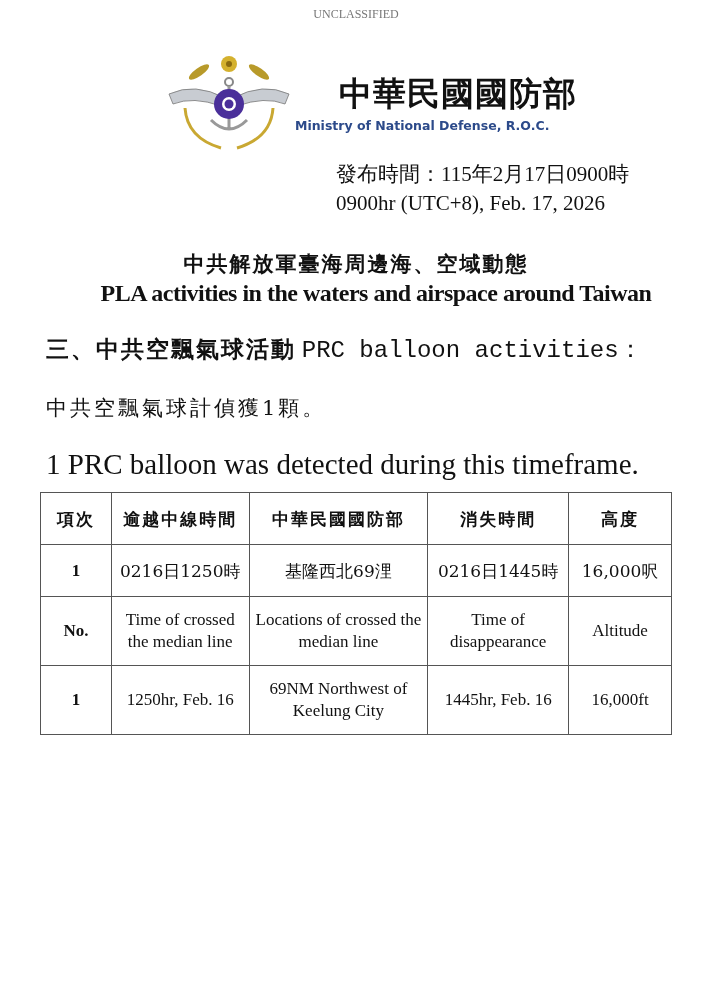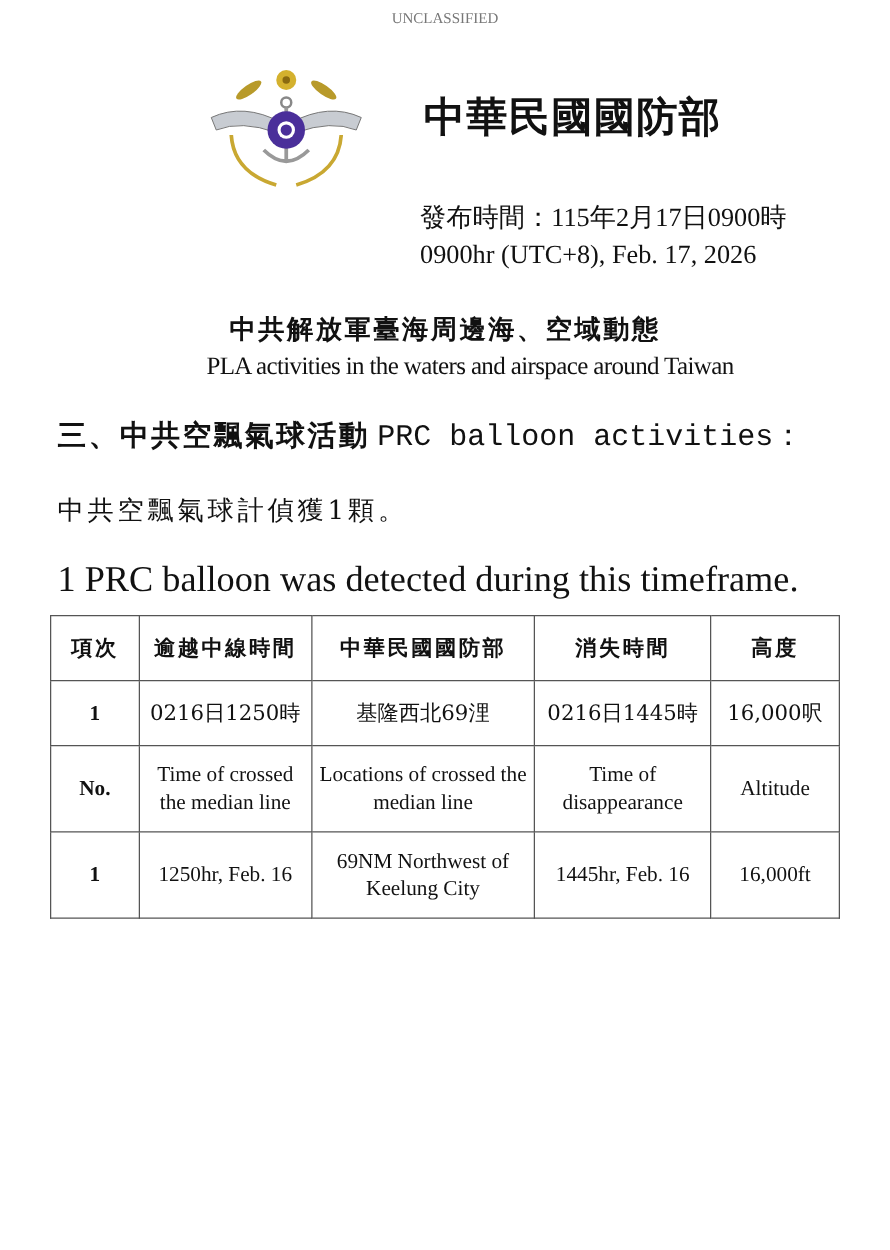--- a/index.html
+++ b/index.html
@@ -4,22 +4,22 @@
   <style>
     html, body { margin: 0; padding: 0; background: #ffffff; }
     body { width: 712px; height: 1000px; position: relative; overflow: hidden; font-family: "Liberation Serif", "DejaVu Serif", serif; color: #111; }
     .classif { position: absolute; top: 6px; left: 0; width: 712px; text-align: center; color: #777; font-size: 12px; line-height: 16px; }
     .logo-wrap { position: absolute; top: 52px; left: 165px; width: 400px; height: 100px; }
     .emblem { position: absolute; left: 0; top: 0; width: 128px; height: 100px; }
     .org-cn { position: absolute; left: 128px; top: 22px; font-family: "DejaVu Sans", sans-serif; font-size: 33px; font-weight: bold; color: #111; letter-spacing: 1px; line-height: 40px; white-space: nowrap; margin-left: 46px; }
     .org-en { position: absolute; left: 130px; top: 66px; font-family: "DejaVu Sans", sans-serif; font-size: 12.5px; font-weight: bold; color: #2c4a8a; white-space: nowrap; }
     .release { position: absolute; left: 336px; top: 160px; font-size: 21px; line-height: 29px; color: #111; }
     .title { position: absolute; top: 250px; left: 0; width: 712px; text-align: center; }
-    .title-cn { font-family: Liberation Sans, sans-serif; font-weight: bold; font-size: 21px; line-height: 28px; letter-spacing: 2px; }
-    .title-en { font-weight: normal; font-size: 20px; line-height: 30px; letter-spacing: -0.5px; margin-left: 40px; }
+    .title-cn { font-family: Liberation Serif, serif; font-weight: bold; font-size: 21px; line-height: 28px; letter-spacing: 2px; }
+    .title-en { font-weight: bold; font-size: 24px; line-height: 30px; letter-spacing: -0.5px; margin-left: 40px; }
     .section { position: absolute; left: 46px; top: 333px; font-size: 23px; line-height: 32px; white-space: nowrap; }
     .section .cn { font-family: "DejaVu Serif", serif; font-weight: bold; letter-spacing: 2px; }
     .section .en { font-family: "Liberation Mono", monospace; font-size: 24px; letter-spacing: 0; }
     .summary-cn { position: absolute; left: 46px; top: 393px; font-family: "DejaVu Serif", serif; font-size: 21px; letter-spacing: 3px; line-height: 30px; }
     .summary-en { position: absolute; left: 46px; top: 449px; font-size: 29px; line-height: 30px; }
     table.data { position: absolute; left: 40px; top: 492px; border-collapse: collapse; width: 632px; }
     table.data td { border: 1.5px solid #555; text-align: center; vertical-align: middle; padding: 12px 2px; font-size: 17px; line-height: 22px; }
     table.data tr.r { height: 52px; }
     td.hdr-cn { font-family: "DejaVu Serif", serif; font-weight: bold; font-size: 15px; letter-spacing: 2px; }
     td.bold { font-weight: bold; }
@@ -50,20 +50,21 @@
     <path d="M64 34 L64 76 M46 68 Q64 86 82 68" fill="none" stroke="#999" stroke-width="3"></path>
 
     <path d="M20 56 Q22 86 56 96" fill="none" stroke="#c9a832" stroke-width="3"></path>
     <path d="M108 56 Q106 86 72 96" fill="none" stroke="#c9a832" stroke-width="3"></path>
 
     <circle cx="64" cy="52" r="15" fill="#4a2f9a"></circle>
     <circle cx="64" cy="52" r="7" fill="#ffffff"></circle>
     <circle cx="64" cy="52" r="4.5" fill="#4a2f9a"></circle>
   </svg>
   <div class="org-cn">中華民國國防部</div>
+  <div class="org-en">Ministry of National Defense, R.O.C.</div>
 </div>
 
 <div class="release">
   <div>發布時間：115年2月17日0900時</div>
   <div>0900hr (UTC+8), Feb. 17, 2026</div>
 </div>
 
 <div class="title">
   <div class="title-cn">中共解放軍臺海周邊海、空域動態</div>
   <div class="title-en">PLA activities in the waters and airspace around Taiwan</div>

